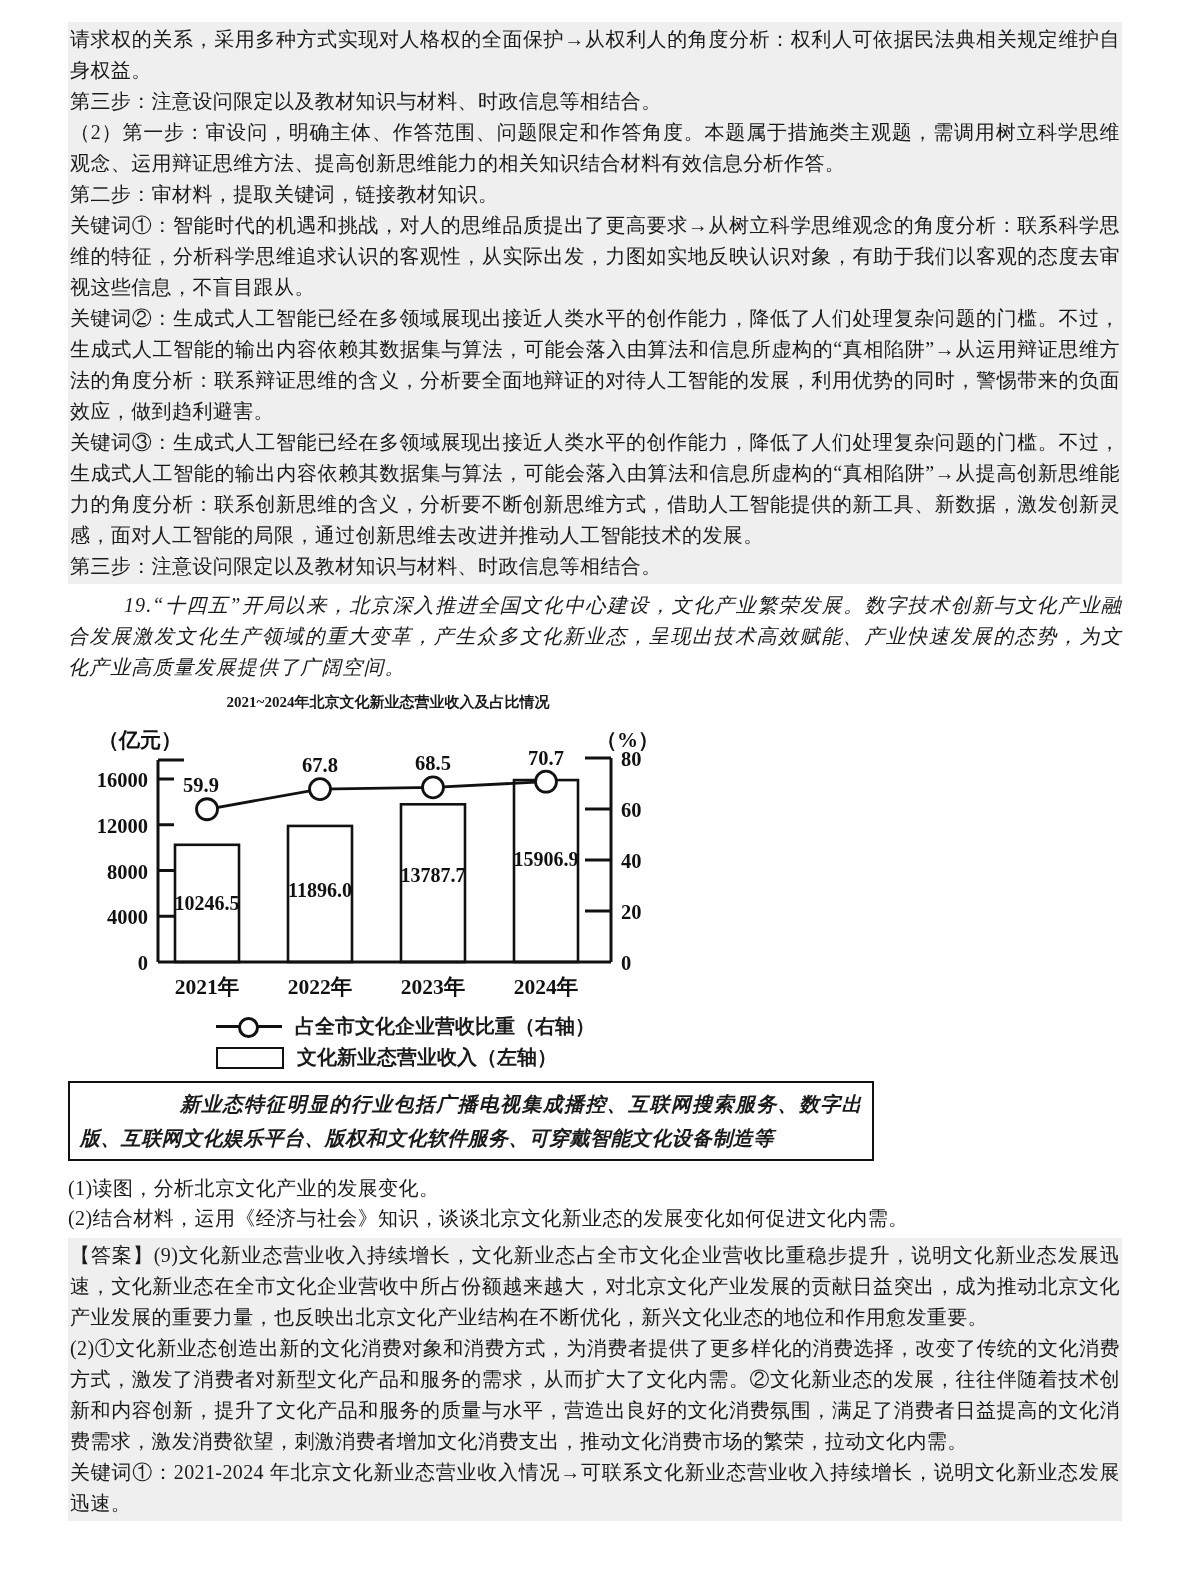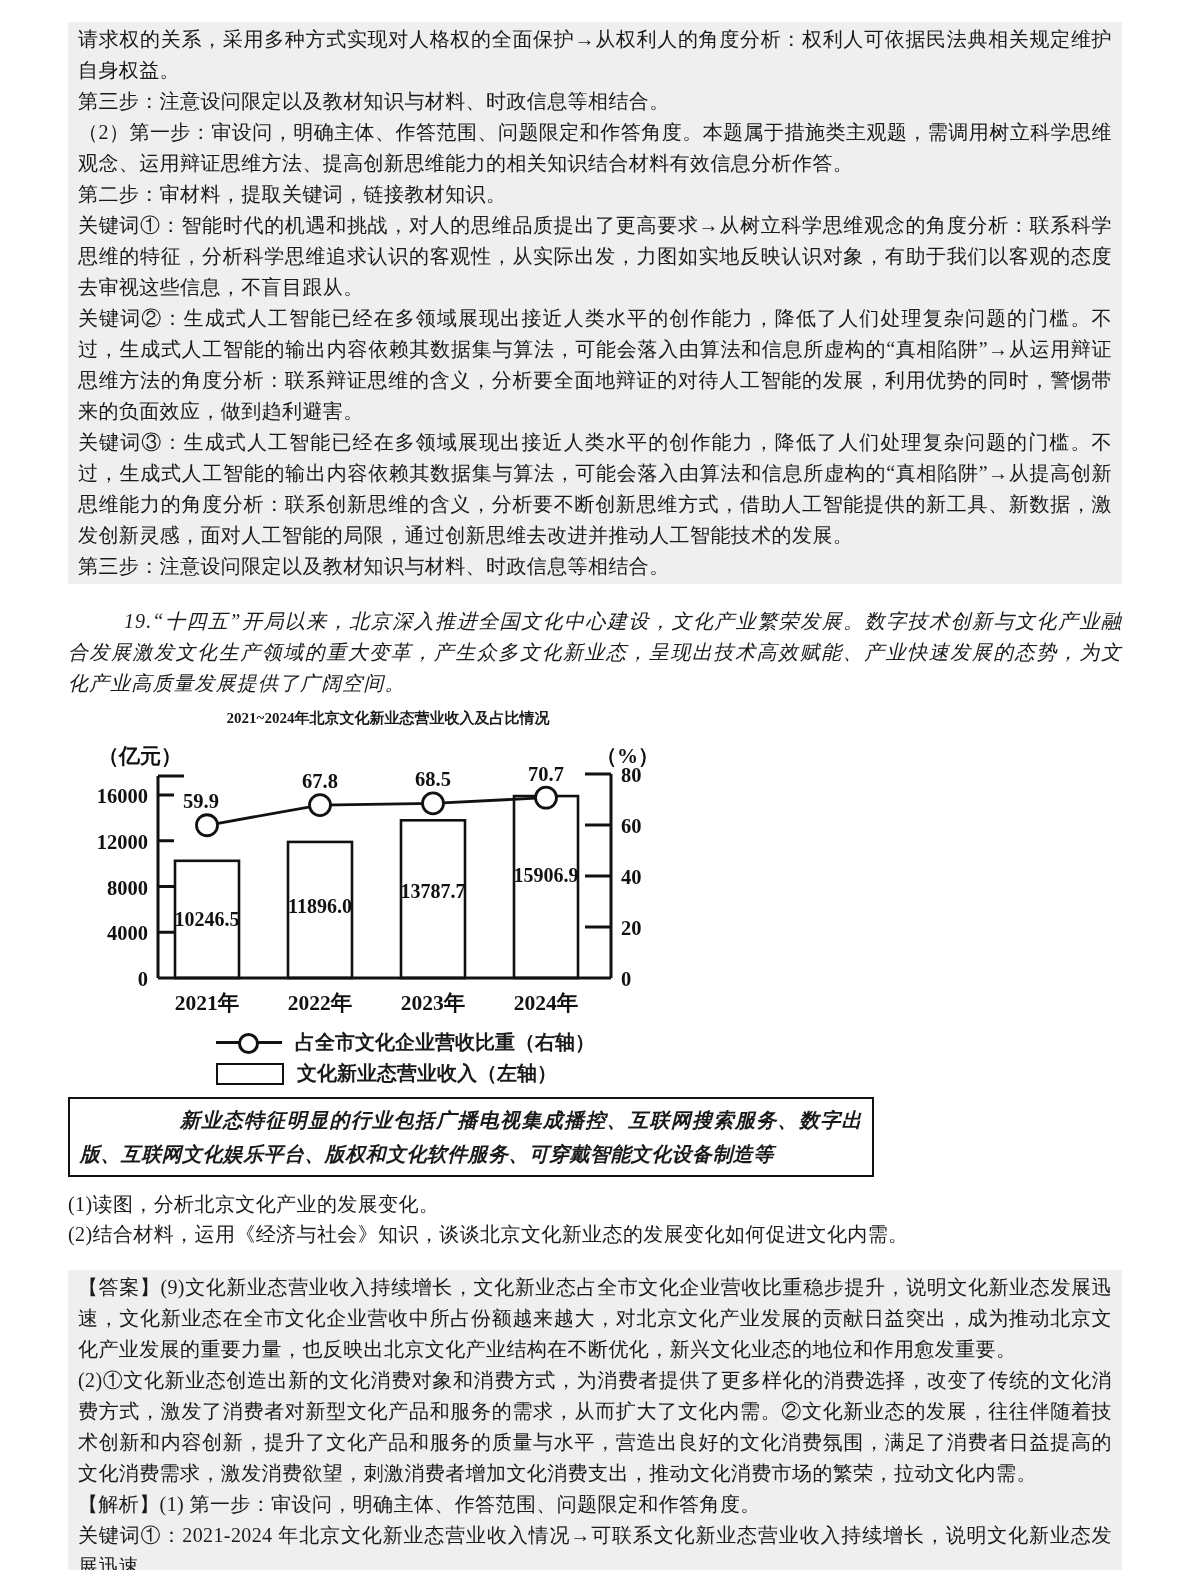--- a/index.html
+++ b/index.html
@@ -3,22 +3,22 @@
 <meta charset="utf-8">
 <style>
   html,body{margin:0;padding:0;}
   body{
     width:1190px;height:1570px;overflow:hidden;background:#ffffff;
     font-family:"Liberation Serif","DejaVu Serif",serif;color:#1a1a1a;
   }
   .page{padding:22px 68px 0 68px;box-sizing:border-box;width:1190px;}
   p{margin:0;font-size:20px;line-height:31px;letter-spacing:0.4px;text-align:justify;}
   .block{width:1054px;}
-  .gray{background:#efefef;padding:2px 10px;box-sizing:border-box;}
-  .white-block{padding:18px 0;}
+  .gray{background:#efefef;padding:2px 2px;box-sizing:border-box;}
+  .white-block{padding:2px 0;}
   .kaiti{font-style:italic;letter-spacing:1.1px;}
   .indent{text-indent:2.8em;}
   .q19{margin-top:4px;}
   
   .chart-figure{margin:6px 0 6px 30px;width:580px;}
   .chart-title{font-weight:bold;font-size:15px;letter-spacing:0;text-align:center;line-height:27px;margin-bottom:1px;}
   .legend{margin:2px 0 0 118px;}
   .legend-row{display:flex;align-items:center;height:31px;font-weight:bold;font-size:20px;letter-spacing:0;}
   .swatch-bar{display:inline-block;width:64px;height:18px;border:2.5px solid #111;background:#fff;margin-right:13px;flex:none;}
   .swatch-line{display:inline-block;width:66px;height:0;border-top:3px solid #111;position:relative;margin-right:13px;flex:none;}
@@ -118,17 +118,16 @@
 
     <div class="subq">
       <p>(1)读图，分析北京文化产业的发展变化。</p>
       <p>(2)结合材料，运用《经济与社会》知识，谈谈北京文化新业态的发展变化如何促进文化内需。</p>
     </div>
   </section>
 
   <section class="block gray answer">
     <p>【答案】(9)文化新业态营业收入持续增长，文化新业态占全市文化企业营收比重稳步提升，说明文化新业态发展迅速，文化新业态在全市文化企业营收中所占份额越来越大，对北京文化产业发展的贡献日益突出，成为推动北京文化产业发展的重要力量，也反映出北京文化产业结构在不断优化，新兴文化业态的地位和作用愈发重要。</p>
     <p>(2)①文化新业态创造出新的文化消费对象和消费方式，为消费者提供了更多样化的消费选择，改变了传统的文化消费方式，激发了消费者对新型文化产品和服务的需求，从而扩大了文化内需。②文化新业态的发展，往往伴随着技术创新和内容创新，提升了文化产品和服务的质量与水平，营造出良好的文化消费氛围，满足了消费者日益提高的文化消费需求，激发消费欲望，刺激消费者增加文化消费支出，推动文化消费市场的繁荣，拉动文化内需。</p>
-    <p>【解析】(1) 第一步：审设问，明确主体、作答范围、问题限定和作答角度。</p>
     <p>关键词①：2021-2024 年北京文化新业态营业收入情况→可联系文化新业态营业收入持续增长，说明文化新业态发展迅速。</p>
   </section>
 
 </div>
 
 </body></html>

